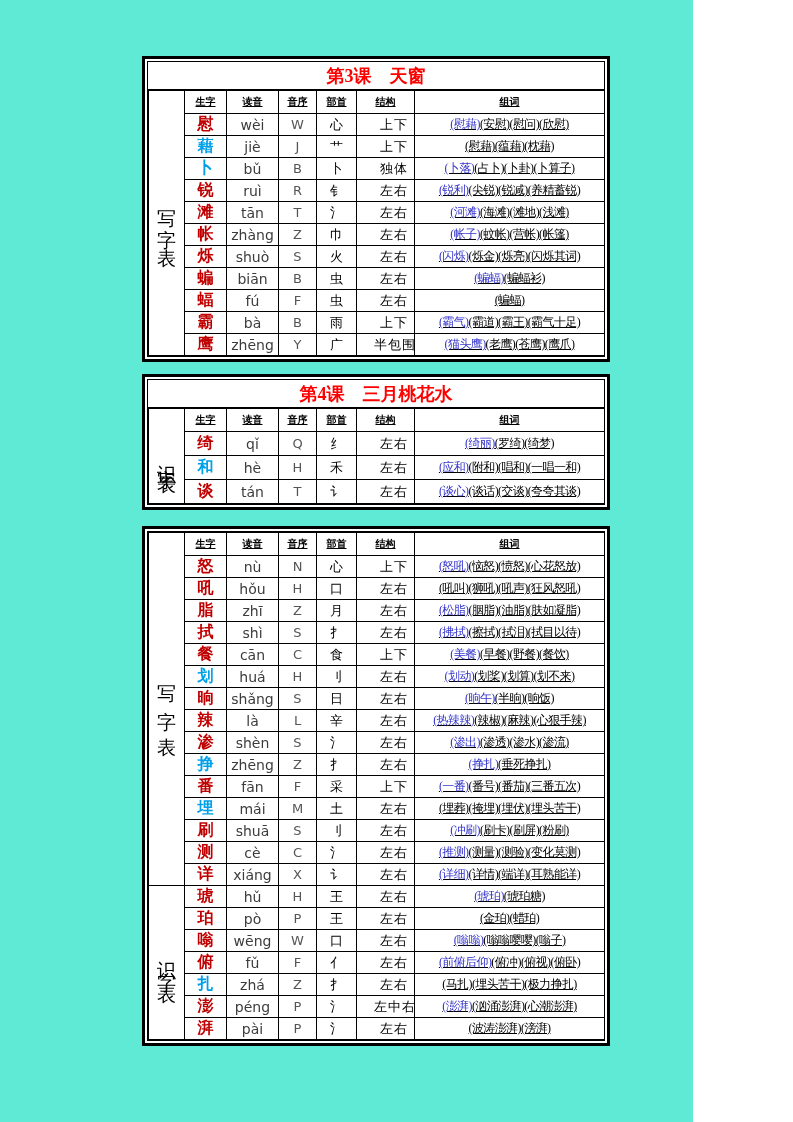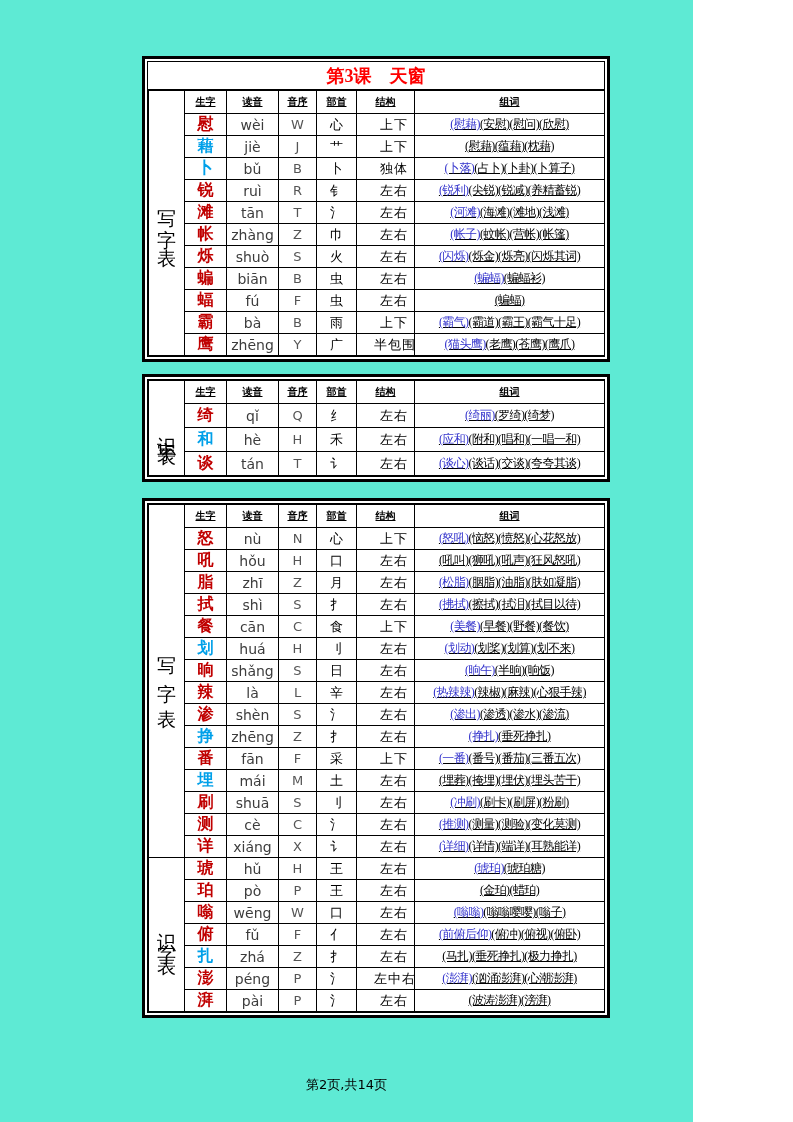--- a/index.html
+++ b/index.html
@@ -202,20 +202,21 @@
                 <td class="radical">广</td>
                 <td class="structure">半包围</td>
                 <td class="words"><span class="hl">(猫头鹰)</span>(老鹰)(苍鹰)(鹰爪)</td>
               </tr>
             </tbody>
           </table>
         </div>
       </div>
       <div class="tablebox tbl-1">
         <div class="inner">
+          <div class="tbl-title">第4课　三月桃花水</div>
           <table>
             <colgroup>
               <col class="c-side">
               <col class="c-char">
               <col class="c-pinyin">
               <col class="c-initial">
               <col class="c-radical">
               <col class="c-structure">
               <col class="c-words">
             </colgroup>
@@ -431,21 +432,21 @@
                 <td class="radical">亻</td>
                 <td class="structure">左右</td>
                 <td class="words"><span class="hl">(前俯后仰)</span>(俯冲)(俯视)(俯卧)</td>
               </tr>
               <tr>
                 <td class="char blue">扎</td>
                 <td class="pinyin">zhá</td>
                 <td class="initial">Z</td>
                 <td class="radical">扌</td>
                 <td class="structure">左右</td>
-                <td class="words">(马扎)(垂死挣扎)(极力挣扎)</td>
+                <td class="words">(马扎)(埋头苦干)(极力挣扎)</td>
               </tr>
               <tr>
                 <td class="char red">澎</td>
                 <td class="pinyin">péng</td>
                 <td class="initial">P</td>
                 <td class="radical">氵</td>
                 <td class="structure">左中右</td>
                 <td class="words"><span class="hl">(澎湃)</span>(汹涌澎湃)(心潮澎湃)</td>
               </tr>
               <tr>
@@ -454,14 +455,13 @@
                 <td class="initial">P</td>
                 <td class="radical">氵</td>
                 <td class="structure">左右</td>
                 <td class="words">(波涛澎湃)(滂湃)</td>
               </tr>
             </tbody>
           </table>
         </div>
       </div>
     </div>
-  <div id="footer">第2页,共14页</div>
 </div>
 
 </body></html>

